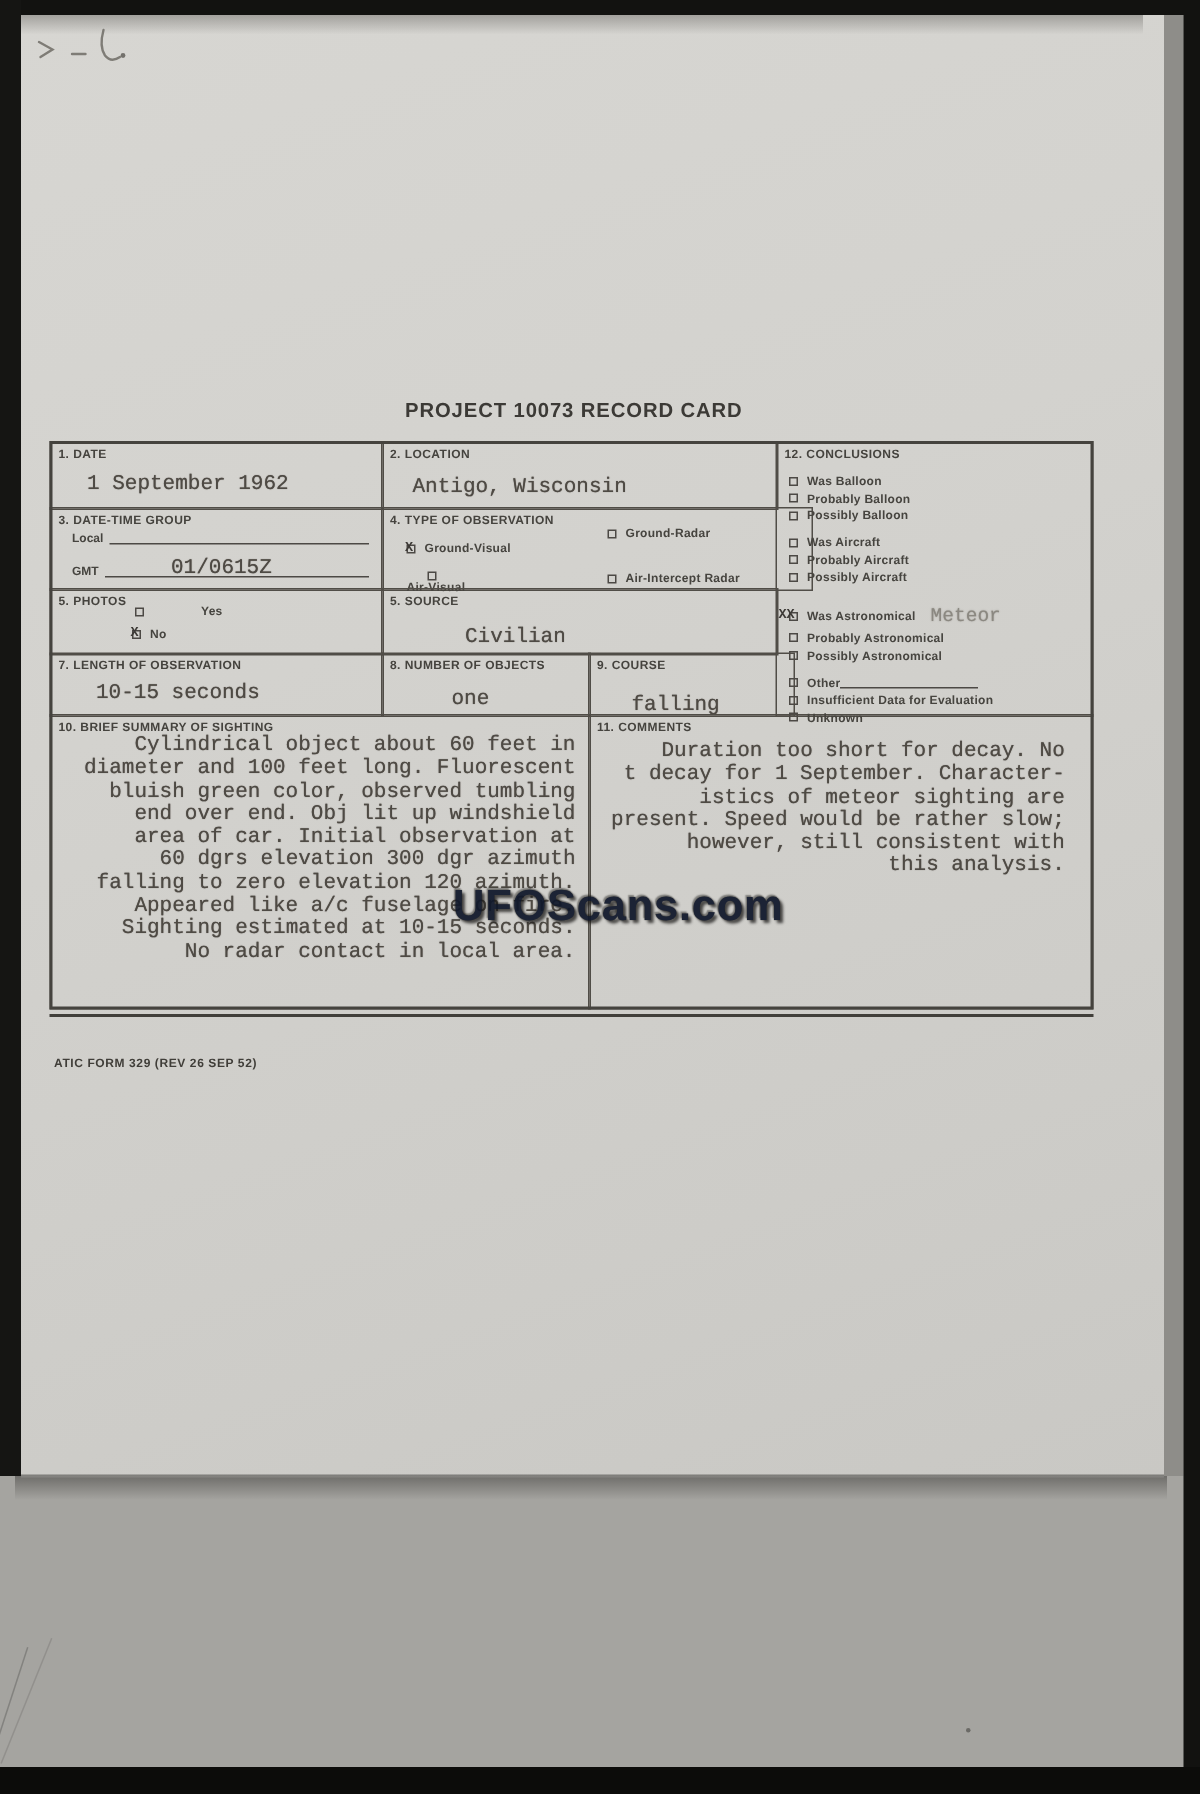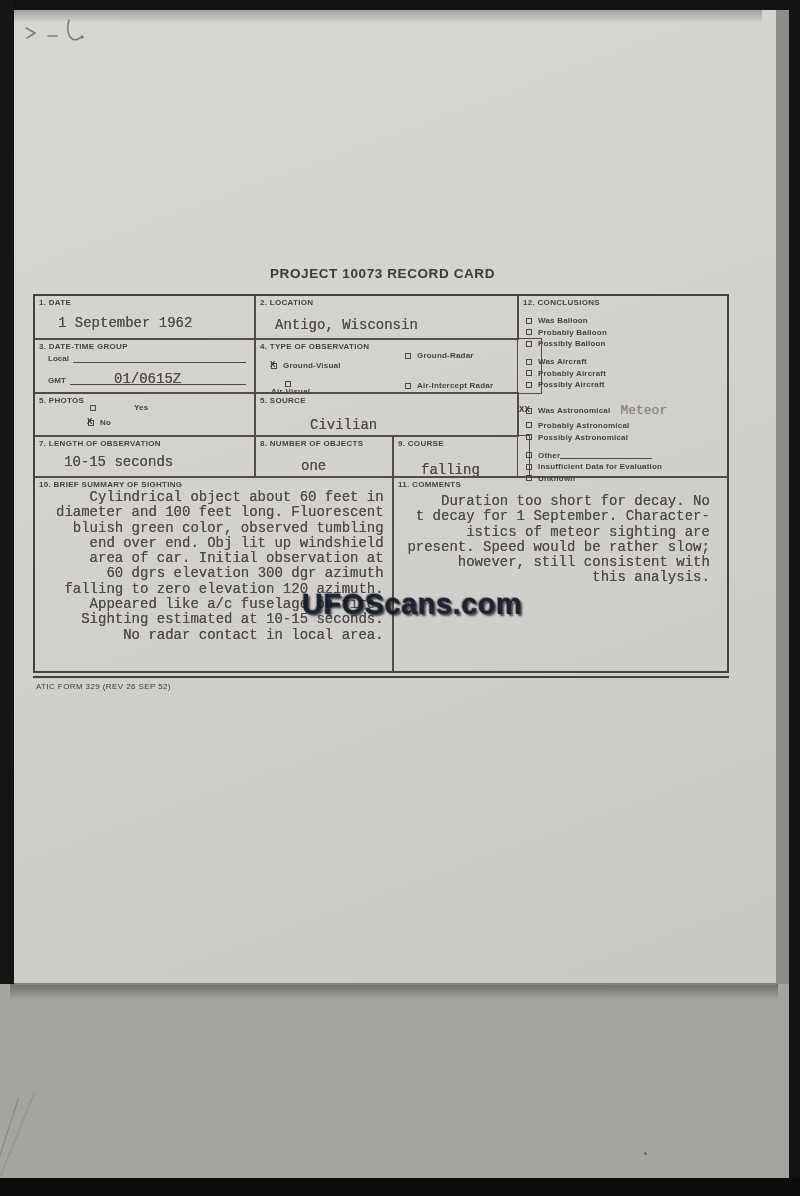--- a/index.html
+++ b/index.html
@@ -40,21 +40,21 @@
     position:absolute;left:5px;top:3px;font-size:8px;font-weight:bold;color:#45433e;
     letter-spacing:.3px;white-space:nowrap;
   }
   .typed{
     position:absolute;font-family:"Liberation Mono","DejaVu Sans Mono",monospace;
     font-size:14px;color:#4e4a44;white-space:pre;
     text-shadow:0 0 .6px rgba(70,64,58,.8);
     text-align:right;
   }
   .typed.block{line-height:15.3px;}
-  .footer-note{left:36px;top:682px;font-size:8px;font-weight:normal;color:#403e39;letter-spacing:.4px;}
+  .footer-note{left:36px;top:704px;font-size:8px;font-weight:bold;color:#403e39;letter-spacing:.4px;}
 
   
   .opt{position:absolute;display:flex;align-items:center;white-space:nowrap;}
   .opt .lbl{font-size:8px;font-weight:bold;color:#46443f;letter-spacing:.2px;}
   .cb{position:relative;display:inline-block;width:6px;height:6px;border:1.2px solid #4c4945;
       margin-right:6px;flex:none;}
   .cbm{position:absolute;left:-2px;top:-4px;font-family:"Liberation Mono",monospace;
       font-size:9px;font-weight:bold;color:#3d3a36;pointer-events:none;}
   
   .blank{display:inline-block;border-bottom:1px solid #4c4945;height:10px;}

